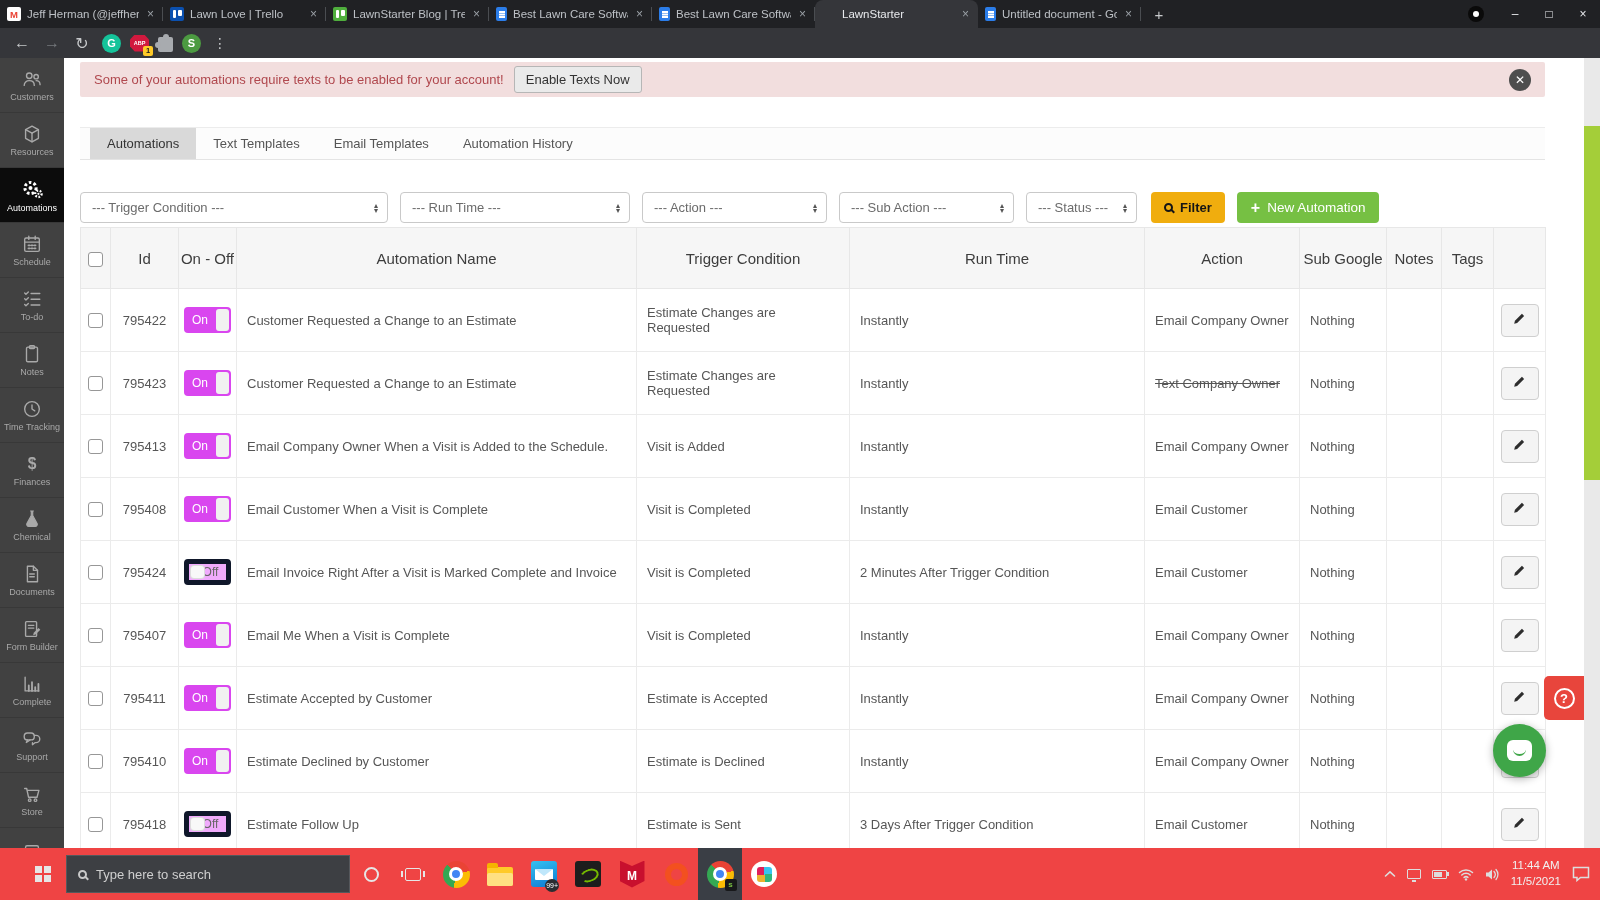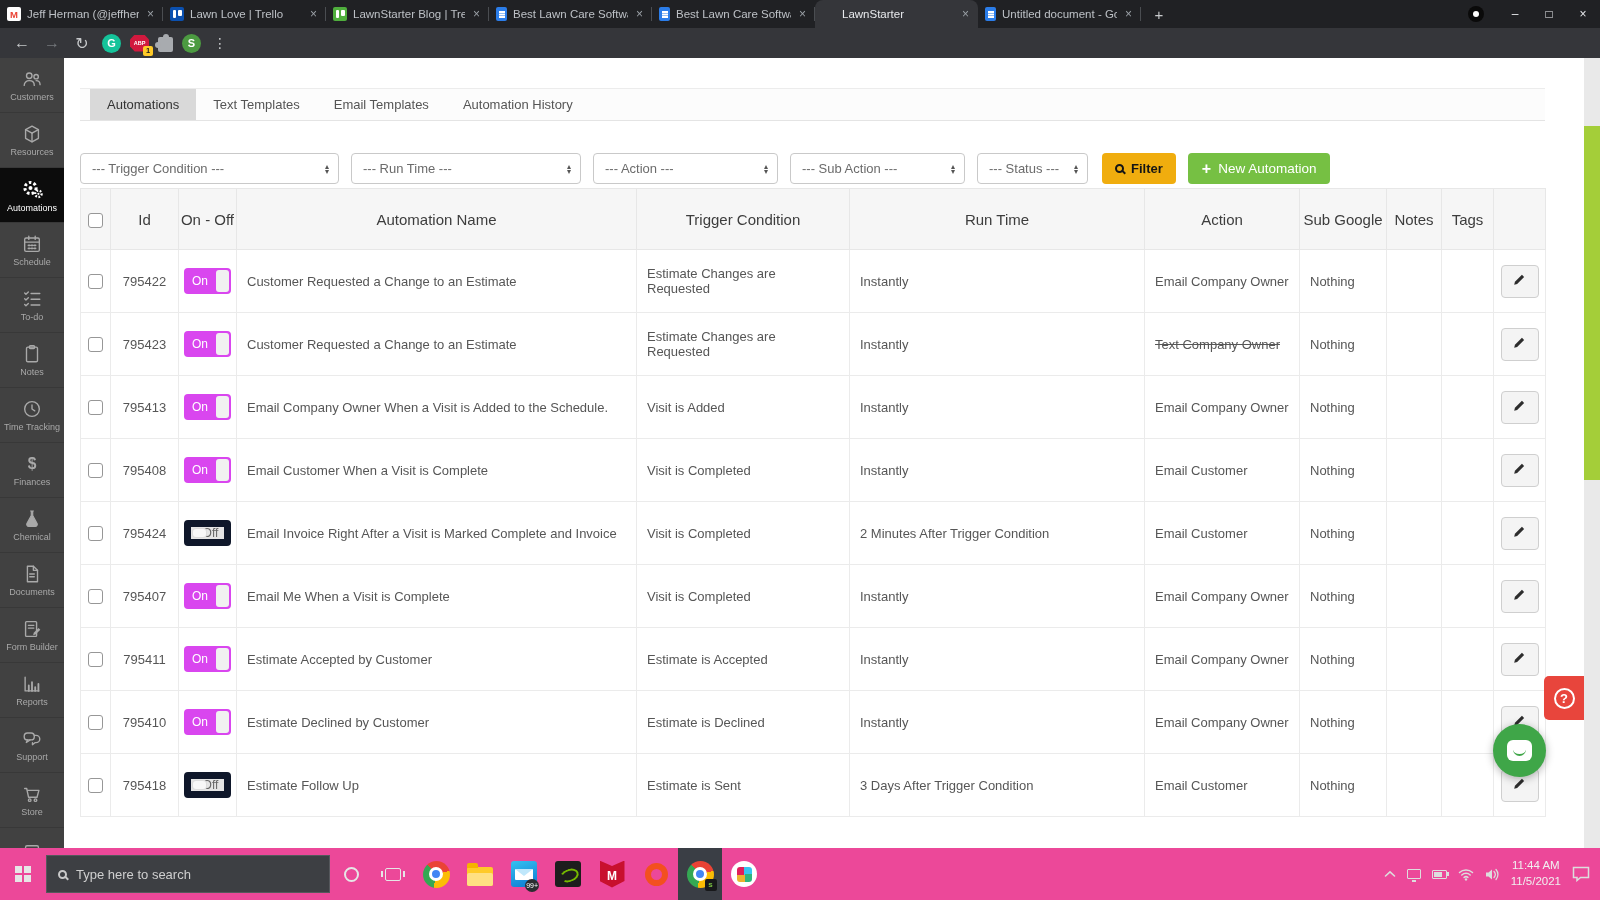--- a/index.html
+++ b/index.html
@@ -88,37 +88,37 @@
   table.grid{margin-top:4px;width:1465px;border-collapse:collapse;table-layout:fixed;}
   .grid th{height:61px;background:#f6f6f6;border:1px solid #e7e7e7;font-weight:400;font-size:15px;color:#3d3d3d;text-align:center;}
   .grid td{height:63px;border:1px solid #ebebeb;background:#fff;font-size:13px;color:#565656;padding:0 10px;}
   .grid td.ctr{text-align:center;padding:0;}
   .cb{width:15px;height:15px;border:1.5px solid #979797;border-radius:3px;background:#fff;display:inline-block;vertical-align:middle;cursor:pointer;}
   .toggle{width:47px;height:26px;border-radius:4px;position:relative;display:inline-flex;align-items:center;cursor:pointer;vertical-align:middle;}
   .toggle .knob{position:absolute;top:2px;bottom:2px;width:13px;border-radius:3px;}
   .toggle.on{background:#d946ef;}
   .toggle.on .tlabel{color:#fff;font-size:12px;width:32px;text-align:center;}
   .toggle.on .knob{right:2px;background:#f1f1f1;}
-  .toggle.off{background:#e5e5e5;border:7px solid #0f172a;}
+  .toggle.off{background:#f0abfc;border:5px solid #0f172a;}
   .toggle.off .tlabel{color:#666;font-size:12px;width:100%;text-align:center;padding-left:6px;}
   .toggle.off .knob{left:2px;background:#f8f8f8;box-shadow:0 0 0 1px #dcdcdc;}
   .struck{color:#d9534f;text-decoration:line-through;}
   .editbtn{width:38px;height:33px;background:#f4f4f4;border:1px solid #cfcfcf;border-radius:4px;display:inline-flex;align-items:center;justify-content:center;cursor:pointer;vertical-align:middle;}
 
   
   .vscroll{position:absolute;right:0;top:0;width:16px;height:790px;background:#e9e9e9;}
   .vthumb{position:absolute;left:0;right:0;top:68px;height:354px;background:#a4ce39;}
   .helpbtn{position:absolute;right:16px;top:618px;width:40px;height:44px;background:#e8453c;border-radius:5px 0 0 5px;display:flex;align-items:center;justify-content:center;z-index:6;cursor:pointer;}
   .help-q{width:21px;height:21px;border:2px solid #fff;border-radius:50%;color:#fff;font-size:13px;font-weight:bold;display:flex;align-items:center;justify-content:center;}
   .chatbtn{position:absolute;right:54px;top:666px;width:53px;height:53px;border-radius:50%;background:#3fa648;box-shadow:0 2px 8px rgba(0,0,0,.3);display:flex;align-items:center;justify-content:center;z-index:6;cursor:pointer;}
   .bubble{width:25px;height:21px;background:#fff;border-radius:6px;position:relative;}
   .bubble:after{content:"";position:absolute;left:6px;bottom:5px;width:13px;height:6px;border-bottom:2.5px solid #3fa648;border-radius:0 0 10px 10px;}
 
   
-  .taskbar{position:absolute;left:0;bottom:0;width:1600px;height:52px;background:#ec4899;display:flex;align-items:center;z-index:10;}
+  .taskbar{position:absolute;left:0;bottom:0;width:1600px;height:52px;background:#ef4444;display:flex;align-items:center;z-index:10;padding-left:20px;}
   .tstart{width:46px;height:52px;display:flex;align-items:center;justify-content:center;cursor:pointer;}
   .ti-win{width:16px;height:16px;display:grid;grid-template-columns:1fr 1fr;gap:1.5px;}
   .ti-win i{background:#e6e6e6;}
   .tsearch{width:284px;height:38px;background:#3d3f43;border:1px solid #55585c;display:flex;align-items:center;gap:9px;padding:0 11px;cursor:text;}
   .tsearch .mag{border-color:#c9c9c9;}.tsearch .mag:after{background:#c9c9c9;}
   .tsearch-text{font-size:13px;color:#cfcfcf;}
   .ticonbtn{width:42px;height:52px;display:flex;align-items:center;justify-content:center;cursor:pointer;}
   .ti-cortana{width:15px;height:15px;border-radius:50%;border:2px solid #e6e6e6;}
   .ti-taskview{width:16px;height:13px;border:1.7px solid #e6e6e6;border-radius:2px;position:relative;}
   .ti-taskview:before{content:"";position:absolute;left:-5px;top:2px;width:2px;height:6px;background:#e6e6e6;}
@@ -340,21 +340,21 @@
           </span>
     <span class="slabel">Form Builder</span>
         </div>
         <div class="sbi">
     <span class="sicon">
             <svg width="22" height="22" viewBox="0 0 24 24" fill="none" stroke="currentColor" stroke-width="1.5" stroke-linecap="round" stroke-linejoin="round">
               <path d="M4.5 4.5v15h15"></path>
               <path d="M8.5 19.5v-6M12 19.5v-9.5M15.5 19.5v-4M19 19.5v-7.5" stroke-width="2"></path>
             </svg>
           </span>
-    <span class="slabel">Reports</span>
+    <span class="slabel">Complete</span>
         </div>
         <div class="sbi">
     <span class="sicon">
             <svg width="22" height="22" viewBox="0 0 24 24" fill="none" stroke="currentColor" stroke-width="1.5" stroke-linecap="round" stroke-linejoin="round">
               <rect x="3.5" y="5.5" width="11" height="7.5" rx="3.5"></rect>
               <path d="M7 13l-1.2 2.8L10 13"></path>
               <path d="M14.5 8h2a4 4 0 0 1 0 8h-1.3l-2.7 2.2V16"></path>
             </svg>
           </span>
     <span class="slabel">Support</span>
@@ -375,31 +375,36 @@
               <rect x="5" y="3" width="14" height="18" rx="1.5"></rect>
               <path d="M8.5 7h7"></path>
               <path d="M8.5 11h.1M12 11h.1M15.5 11h.1M8.5 14.5h.1M12 14.5h.1" stroke-width="2.2"></path>
             </svg>
           </span>
     <span class="slabel"></span>
         </div>
       </aside>
 
     <main class="main">
+      <div class="banner">
+        <span class="banner-msg">Some of your automations require texts to be enabled for your account!</span>
+        <span class="banner-btn">Enable Texts Now</span>
+        <span class="banner-x">✕</span>
+      </div>
 
       <div class="apptabs" id="apptabs">
           <div class="atab active">Automations</div>
           <div class="atab">Text Templates</div>
           <div class="atab">Email Templates</div>
           <div class="atab">Automation History</div>
         </div>
 
       <div class="filters" id="filters">
 
-        <div class="sel" style="width:259px">
+        <div class="sel" style="width:308px">
     <span class="sel-label">--- Trigger Condition ---</span>
     <span class="caret">
               <i>▴</i>
               <i>▾</i>
             </span>
           </div>
           <div class="sel" style="width:230px">
     <span class="sel-label">--- Run Time ---</span>
     <span class="caret">
               <i>▴</i>

